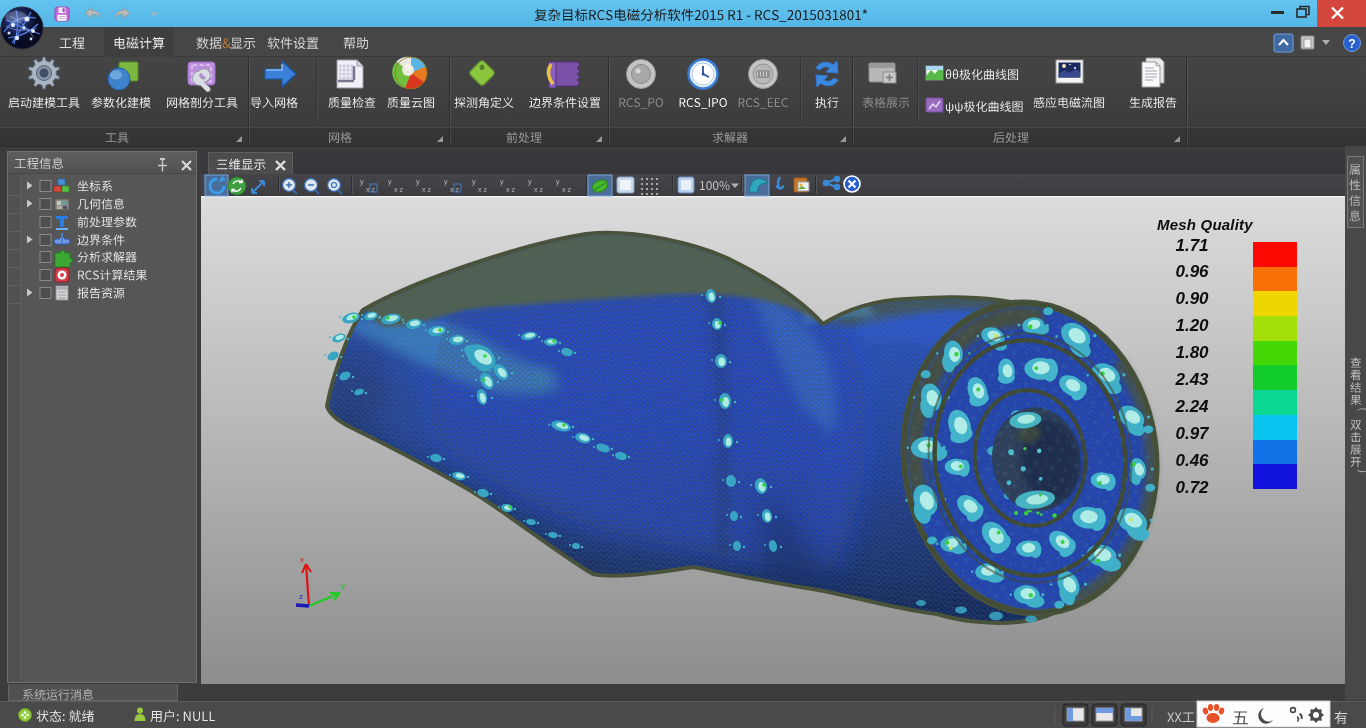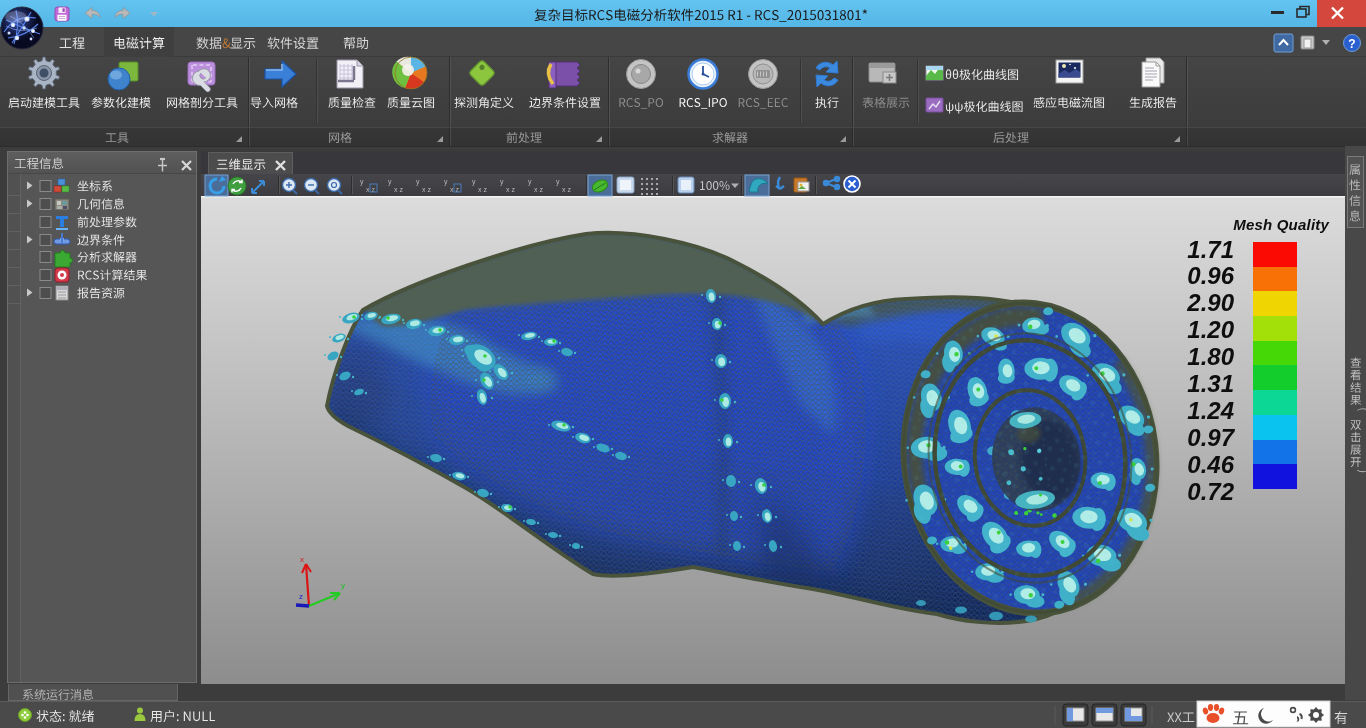--- a/index.html
+++ b/index.html
@@ -17,22 +17,22 @@
 #lp-col{left:8px;top:174px;width:13px;height:508px;background:#515151;border-right:1px solid #616161}
 #viewtabrow{left:201px;top:151px;width:1144px;height:23px;background:#38383c}
 #viewtab{left:208px;top:152px;width:85px;height:22px;background:#4c4c4c;border:1px solid #5e5e5e;border-bottom:none}
 #toolbar{left:201px;top:174px;width:1144px;height:22px;background:linear-gradient(#46464a,#3c3c40)}
 .tsep{position:absolute;top:176px;height:18px;width:1px;background:#2e2e2e;box-shadow:1px 0 0 #555}
 #rightstrip{left:1345px;top:146px;width:21px;height:554px;background:#484848}
 #vtab1{left:1347px;top:156px;width:17px;height:72px;background:#515151;border:1px solid #7a7a7a}
 #btab{left:8px;top:684px;width:170px;height:17px;background:#505050;border:1px solid #666;border-top:none}
 #statusbar{left:0;top:701px;width:1366px;height:27px;background:#4a4a4a;border-top:1px solid #5c5c5c}
 #legend{position:absolute;left:1150px;top:214px;text-align:right;font-style:italic;font-weight:bold;color:#0e0e0e}
-#legend .mq{font-size:15px;letter-spacing:0.2px;position:absolute;left:7px;top:2px;width:172px;text-align:right}
-.lv{position:absolute;width:84px;text-align:right;font-size:24px}
+#legend .mq{font-size:15px;letter-spacing:0.2px;position:absolute;left:7px;top:2px;width:172px;text-align:left}
+.lv{position:absolute;width:84px;text-align:center;font-size:17px}
 #cbar{position:absolute;left:1253px;top:242px;width:44px;height:247px}
 #cbar div{width:44px;height:24.7px}
 </style></head><body>
 <div class="abs" id="titlebar"></div>
 <div class="abs" id="closebtn"></div>
 <div class="abs" id="tabrow"></div>
 <div class="abs" id="tabactive"></div>
 <div class="abs" id="ribbon"></div>
 <div class="gsep" style="left:248px"></div>
 <div class="gsep" style="left:449px"></div>
@@ -642,25 +642,25 @@
     <text x="99" y="366" font-size="8" fill="#d02020" font-family="Liberation Sans">x</text>
   </svg>
 <div class="abs" id="rightstrip"></div>
 <div class="abs" id="vtab1"></div>
 <div class="abs" id="btab"></div>
 <div class="abs" id="statusbar"></div>
 <div id="legend">
     <div class="mq">Mesh Quality</div>
     <div class="lv" style="left:0;top:21.5px">1.71</div>
     <div class="lv" style="left:0;top:48.4px">0.96</div>
-    <div class="lv" style="left:0;top:75.3px">2.90</div>
+    <div class="lv" style="left:0;top:75.3px">0.90</div>
     <div class="lv" style="left:0;top:102.2px">1.20</div>
     <div class="lv" style="left:0;top:129.1px">1.80</div>
-    <div class="lv" style="left:0;top:156.0px">1.31</div>
-    <div class="lv" style="left:0;top:182.9px">1.24</div>
+    <div class="lv" style="left:0;top:156.0px">2.43</div>
+    <div class="lv" style="left:0;top:182.9px">2.24</div>
     <div class="lv" style="left:0;top:209.8px">0.97</div>
     <div class="lv" style="left:0;top:236.7px">0.46</div>
     <div class="lv" style="left:0;top:263.6px">0.72</div>
   </div>
 <div id="cbar">
     <div style="background:#fb0a04"></div>
     <div style="background:#f87107"></div>
     <div style="background:#efd502"></div>
     <div style="background:#a3e00a"></div>
     <div style="background:#46d806"></div>

